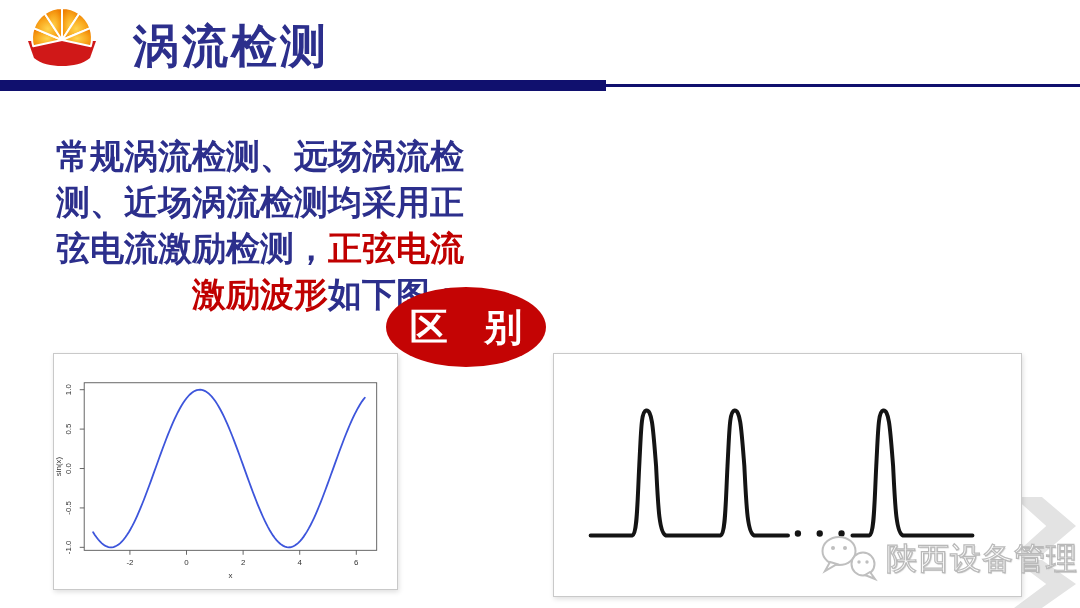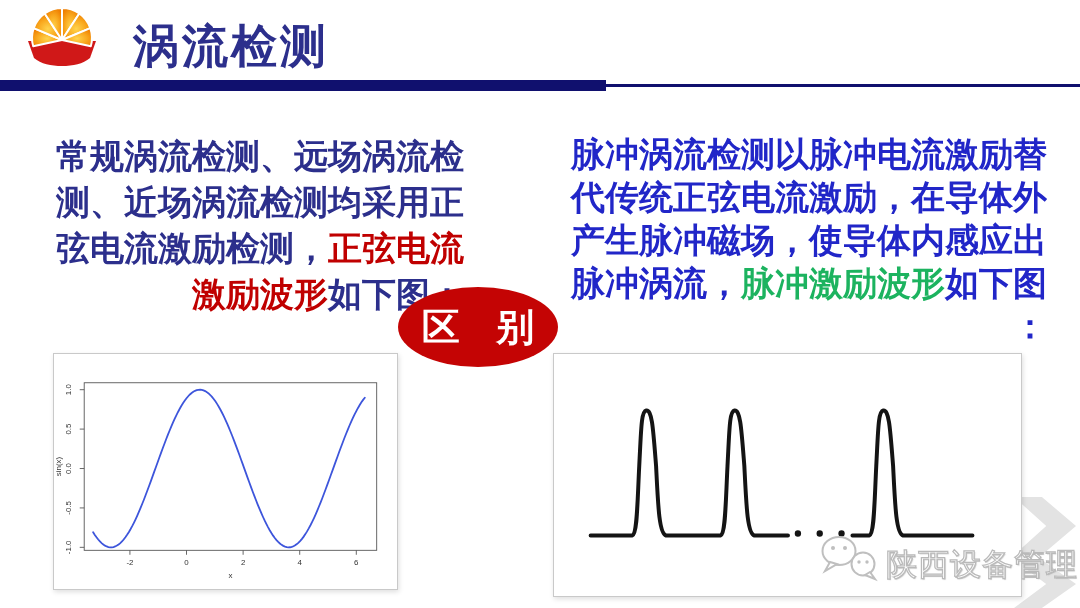--- a/index.html
+++ b/index.html
@@ -12,33 +12,33 @@
   .logo{position:absolute;left:18px;top:4px;}
   .title{position:absolute;left:133px;top:16px;font-size:46px;font-weight:700;color:var(--navy);letter-spacing:3px;white-space:nowrap;}
   .bar-thick{position:absolute;left:0;top:80px;width:606px;height:11px;background:var(--bar);}
   .bar-thin{position:absolute;left:598px;top:84px;width:482px;height:3px;background:var(--bar);}
   .para{position:absolute;font-weight:700;word-break:break-all;line-break:anywhere;text-align:right;}
   .para-left{left:48px;top:133px;width:416px;font-size:34px;line-height:46px;color:var(--navy);}
   .para-right{left:545px;top:133px;width:502px;font-size:34px;line-height:43px;color:var(--blue);}
   .seg-navy{color:var(--navy);} .seg-blue{color:var(--blue);}
   .seg-red{color:var(--red);} .seg-green{color:var(--green);}
   .badge{
-    position:absolute;left:398px;top:287px;width:160px;height:80px;background:var(--ellipse);
+    position:absolute;left:386px;top:287px;width:160px;height:80px;background:var(--ellipse);
     border-radius:50%;display:flex;align-items:center;justify-content:center;
     color:#fff;font-size:38px;font-weight:700;z-index:5;word-spacing:26px;white-space:nowrap;
   }
   .panel{position:absolute;background:#fff;border:1px solid #c9c9c9;box-shadow:1px 2px 5px rgba(0,0,0,.13);z-index:1;}
   .panel-left{left:53px;top:353px;width:343px;height:235px;}
   .panel-right{left:553px;top:353px;width:467px;height:242px;}
   .panel svg{display:block;}
   .chev{position:absolute;background:#e3e3e3;z-index:0;
     clip-path:polygon(0 0,45% 0,100% 50%,45% 100%,0 100%,52% 50%);}
   .chev-1{left:1014px;top:497px;width:62px;height:58px;}
   .chev-2{left:1014px;top:560px;width:62px;height:48px;}
-  .watermark{position:absolute;left:818px;top:532px;display:flex;align-items:flex-end;z-index:6;}
+  .watermark{position:absolute;left:818px;top:532px;display:flex;align-items:center;z-index:6;}
   .wm-text{
     font-size:31px;letter-spacing:1px;margin-left:4px;white-space:nowrap;
     color:#fbfbfb;-webkit-text-stroke:1.2px #b9b9b9;text-shadow:1px 1px 1px rgba(150,150,150,.55);
   }
 </style>
 </head>
 <body>
 
 <div class="slide" style="--navy: #2C2F8C; --blue: #2126C8; --red: #C00000; --green: #1CB35F; --ellipse: #C40404; --bar: #10106E;">
 
@@ -61,21 +61,20 @@
     </g>
   </svg>
 
   <div class="title">涡流检测</div>
 
   <div class="bar-thick"></div>
   <div class="bar-thin"></div>
 
   <div class="para para-left"><span class="seg-navy">常规涡流检测、远场涡流检测、近场涡流检测均采用正弦电流激励检测，</span><span class="seg-red">正弦电流激励波形</span><span class="seg-navy">如下图：</span></div>
 
-  <div class="para para-right"><span class="seg-blue">脉冲涡流检测以脉冲电流激励替代传统正弦电流激励，在导体外产生脉冲磁场，使导体内感应出脉冲涡流，</span><span class="seg-green">脉冲激励波形</span><span class="seg-blue">如下图：</span></div>
 
   <div class="badge">区 别</div>
 
   <div class="panel panel-left">
     <svg id="sine-svg" width="341" height="233" viewBox="0 0 343 235">
         <rect x="30" y="29" width="295" height="169" fill="none" stroke="#555" stroke-width="0.9"></rect>
         <line x1="76.10416666666666" y1="198" x2="76.10416666666666" y2="202.5" stroke="#555" stroke-width="0.9"></line>
         <text x="76.10416666666666" y="213" text-anchor="middle" font-size="8" fill="#333">-2</text>
         <line x1="133.1875" y1="198" x2="133.1875" y2="202.5" stroke="#555" stroke-width="0.9"></line>
         <text x="133.1875" y="213" text-anchor="middle" font-size="8" fill="#333">0</text>

